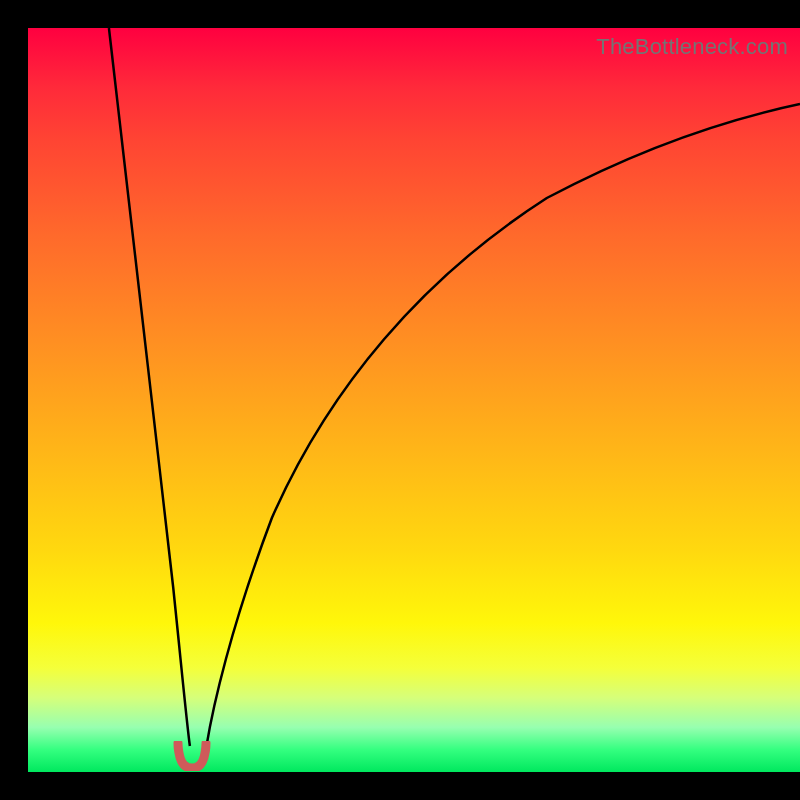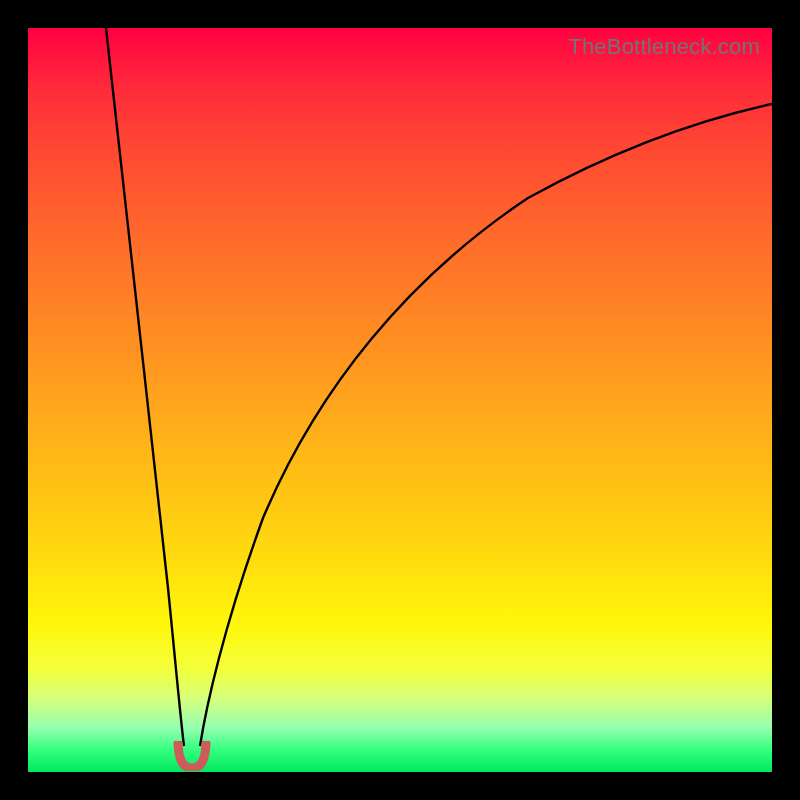--- a/index.html
+++ b/index.html
@@ -19,20 +19,21 @@
     height: 800px;
     background: #000;
   }
   .plot {
     position: absolute;
     left: 28px;
     top: 28px;
     width: 744px;
     height: 744px;
     overflow: hidden;
+    padding-left: 28px;
   }
   .gradient {
     position: absolute;
     inset: 0;
     background: linear-gradient(
       to bottom,
       #ff0040 0%,
       #ff2a3a 8%,
       #ff4433 15%,
       #ff6a2b 28%,

